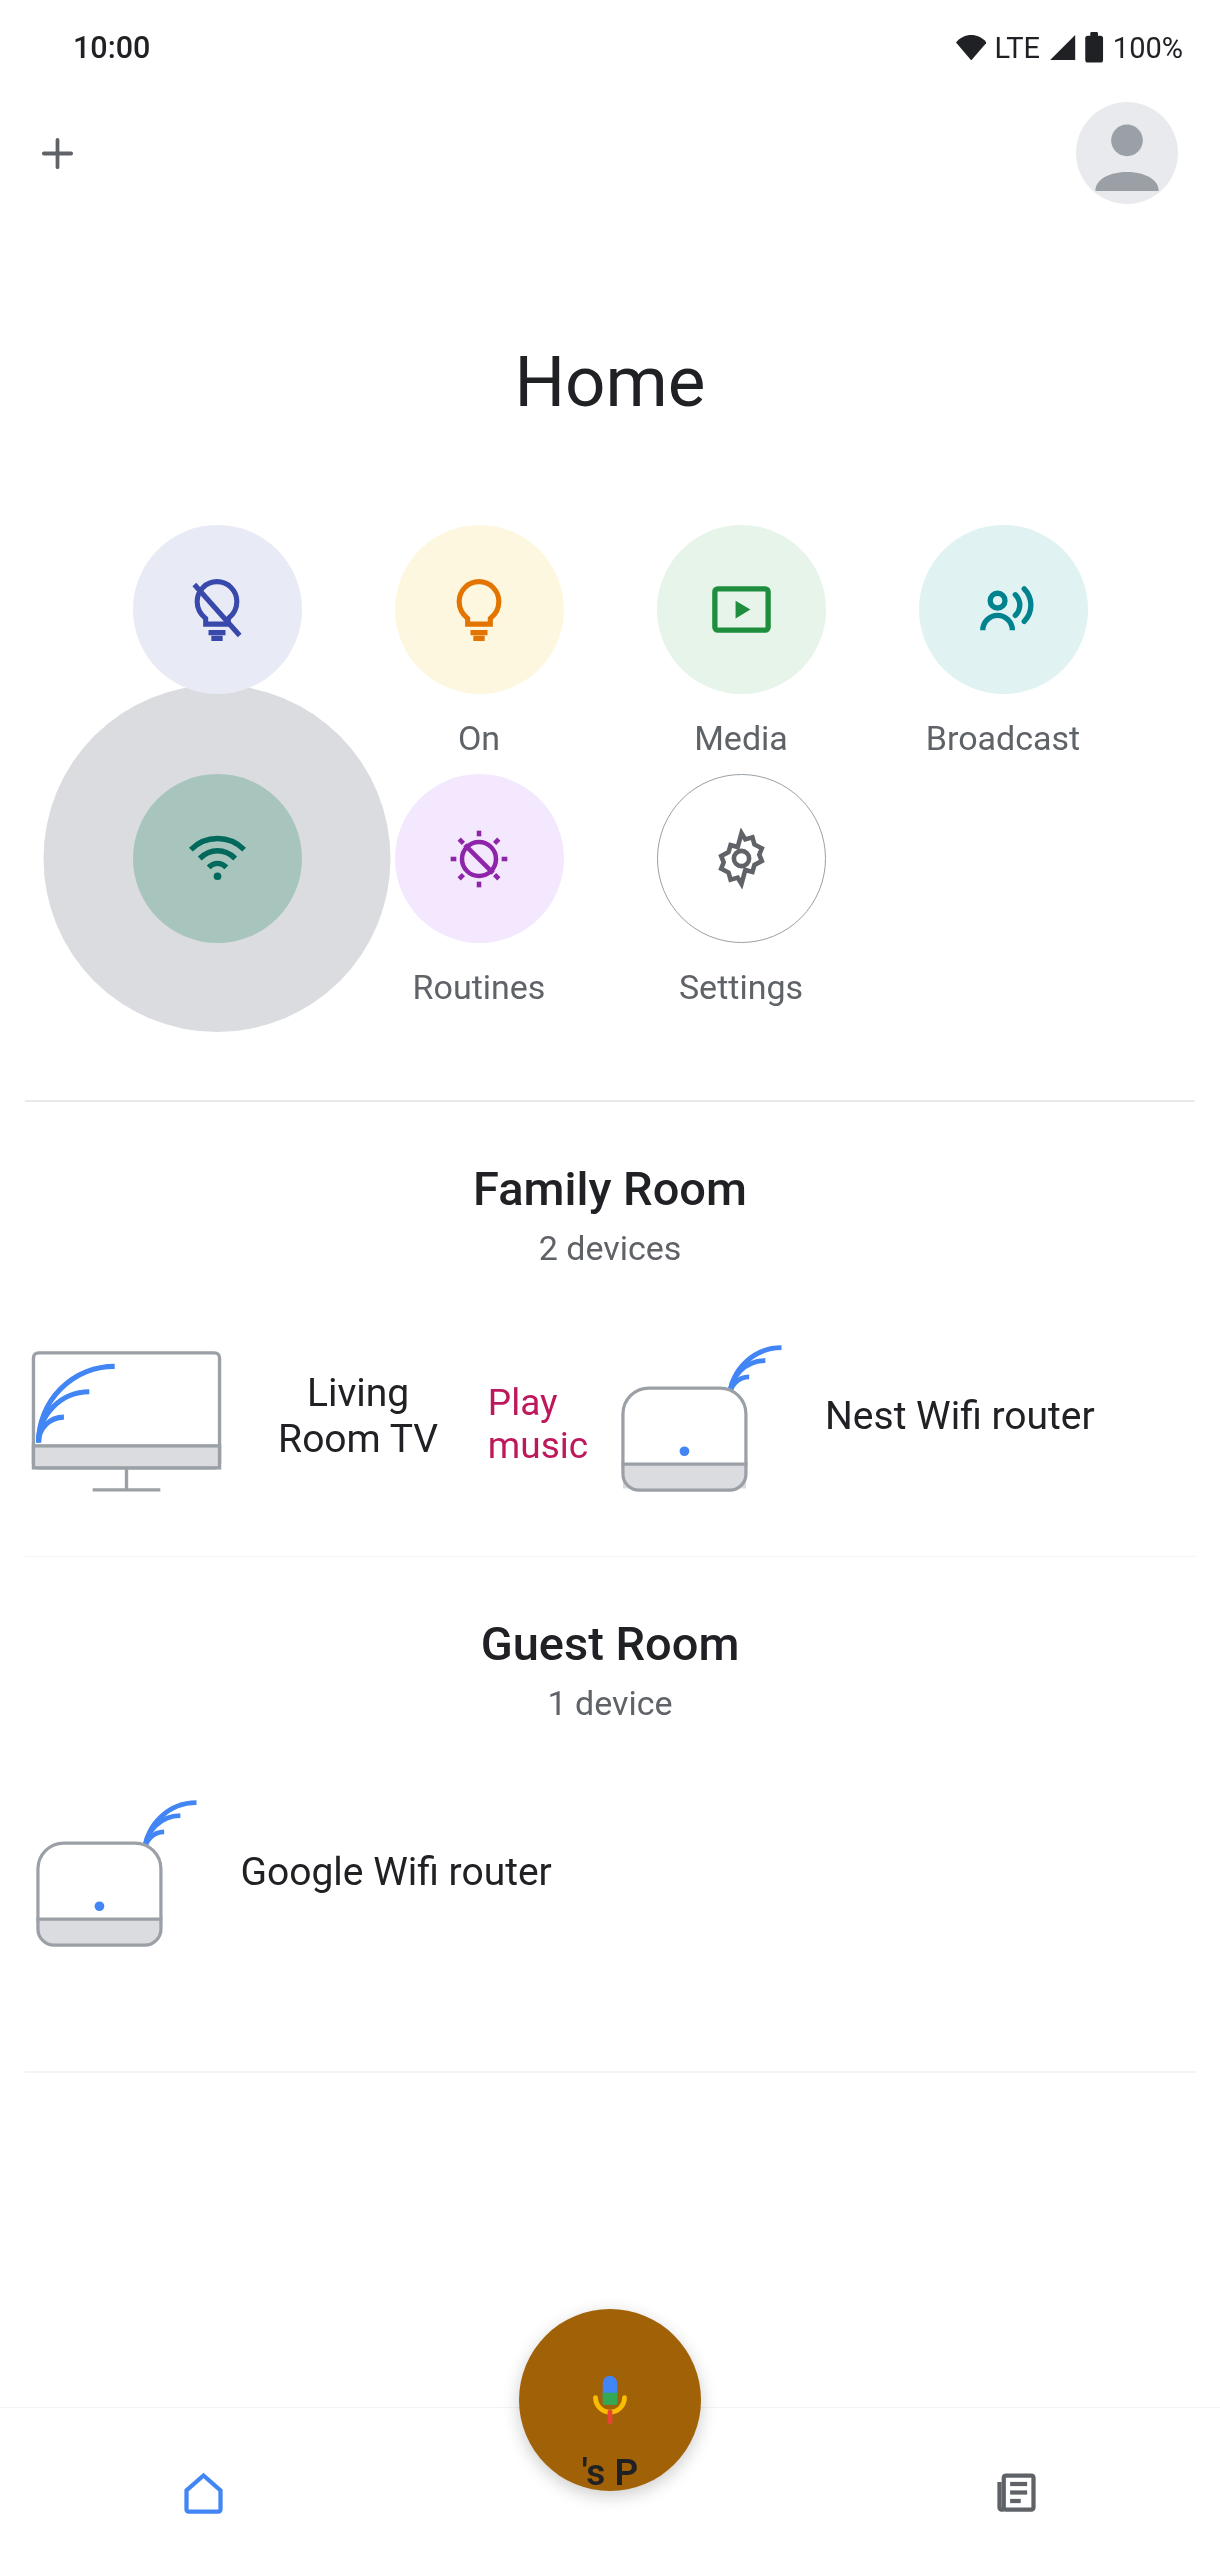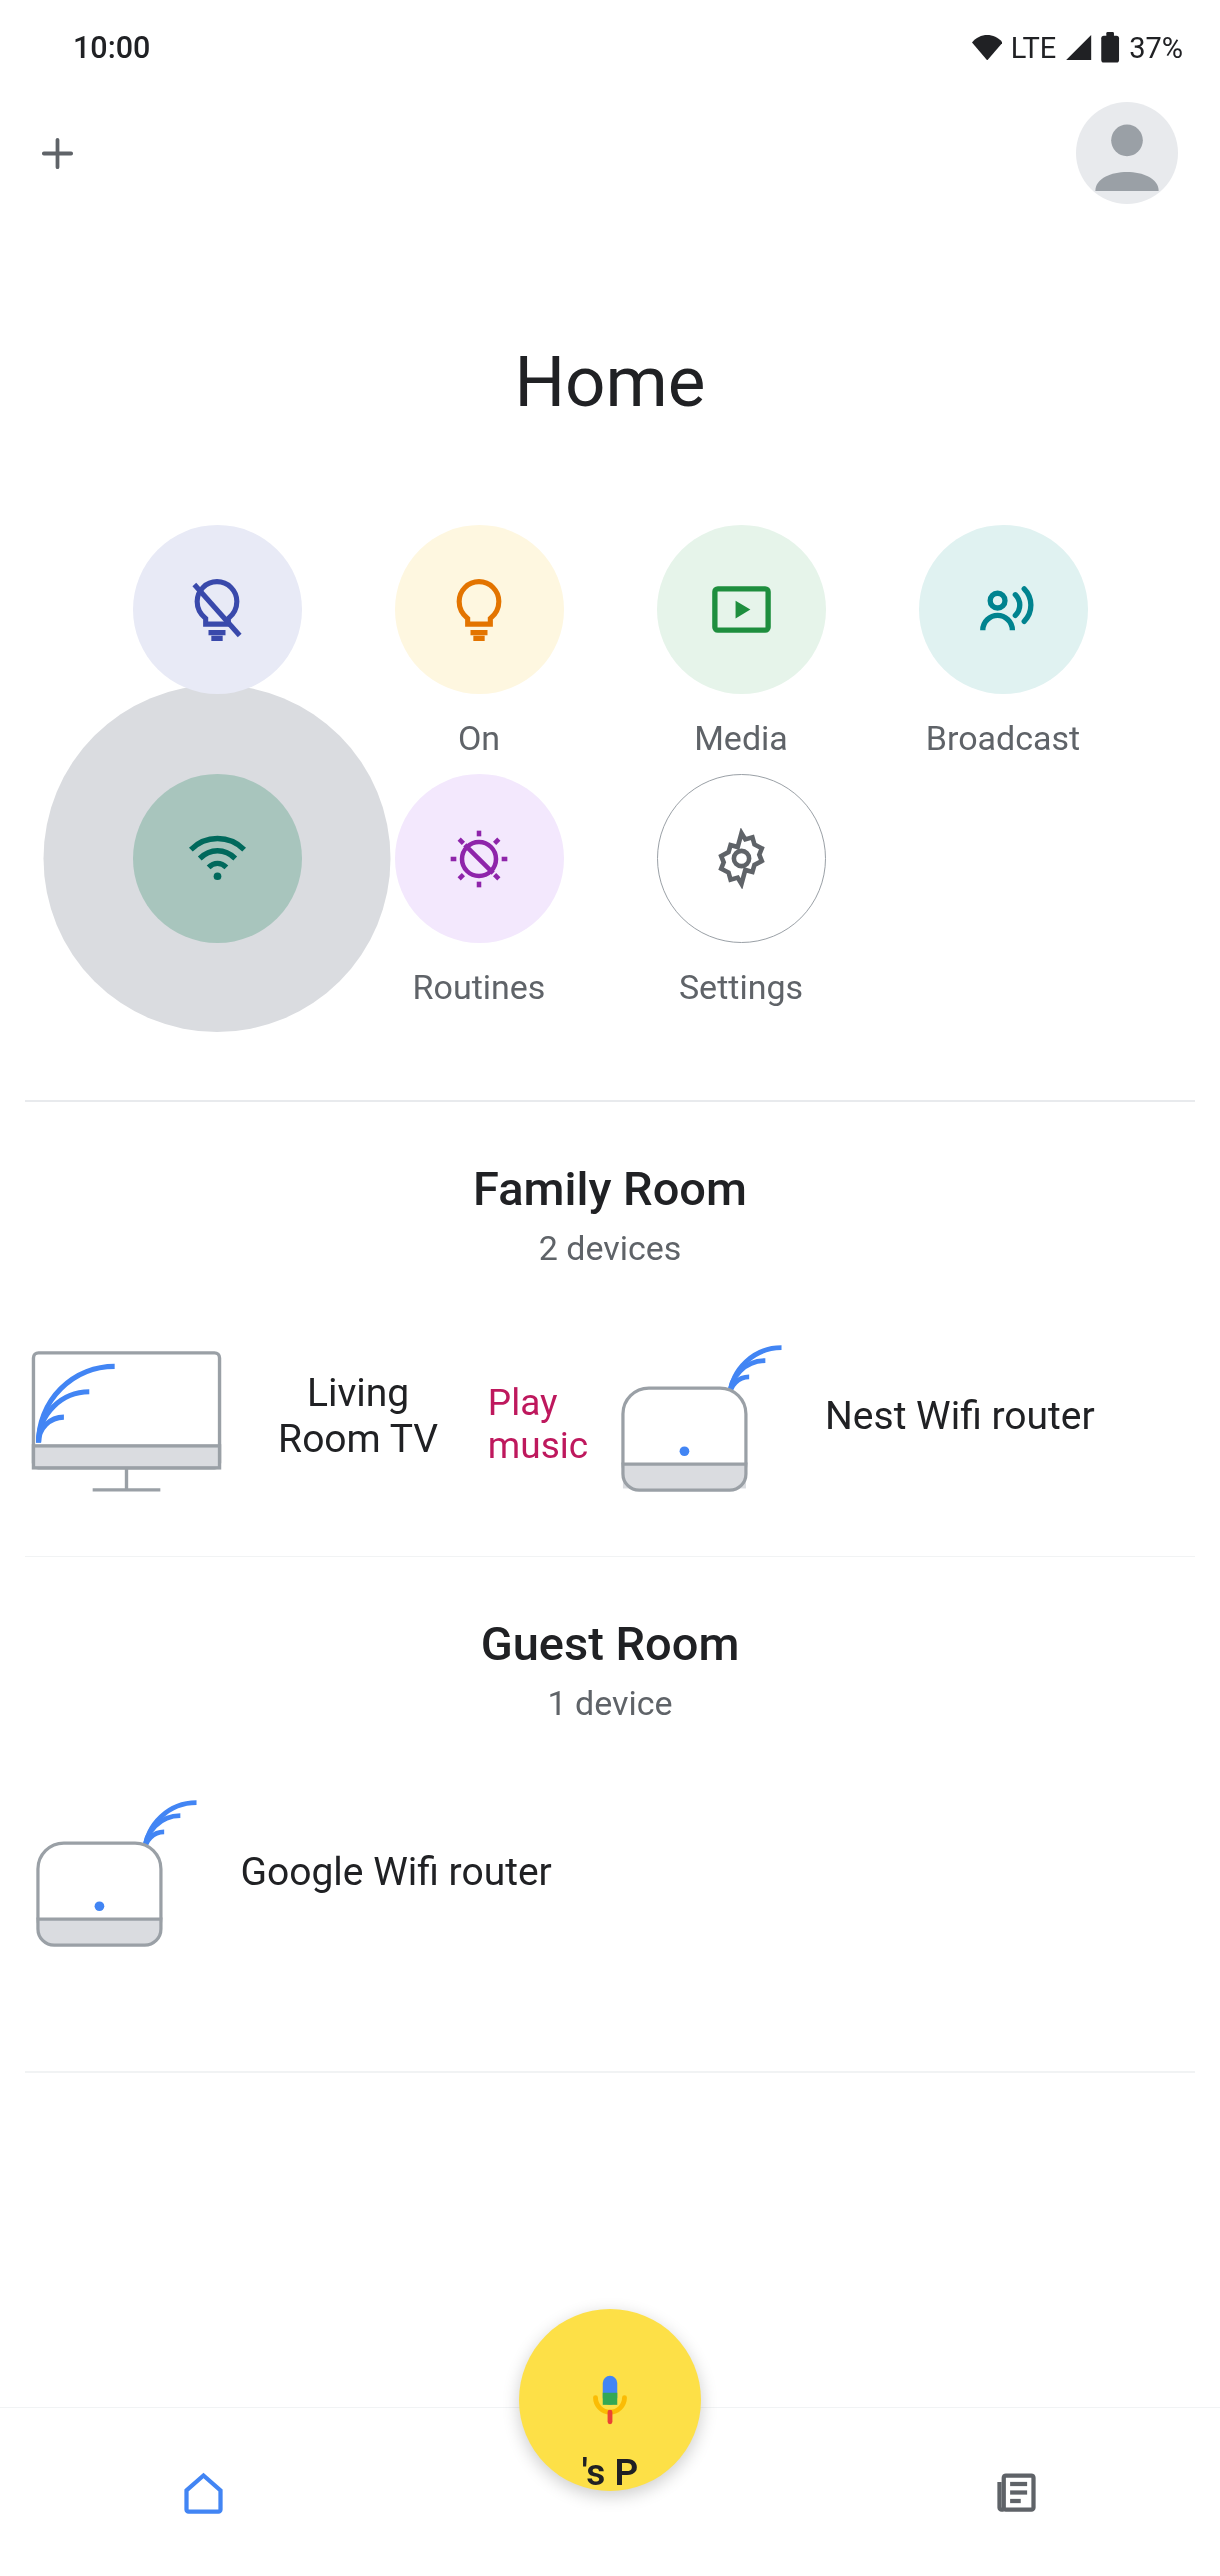--- a/index.html
+++ b/index.html
@@ -210,21 +210,21 @@
     }
     
     .mic-button {
       position: absolute;
       bottom: 85px;
       left: 50%;
       transform: translateX(-50%);
       width: 182px;
       height: 182px;
       border-radius: 50%;
-      background: #fde047;
+      background: #a16207;
       box-shadow: 0 5.1px 17px rgba(0,0,0,0.2);
       display: flex;
       flex-direction: column;
       align-items: center;
       justify-content: center;
       z-index: 10;
       text-align: right;
     }
     .mic-partial-text {
       position: absolute;
@@ -246,21 +246,21 @@
         <path d="M12 20 L0 6 C6 -2 18 -2 24 6 Z" fill="#202124"></path>
       </svg>
     <span>LTE</span>
     <svg width="27" height="25.4" viewBox="0 0 20 20">
         <path d="M0 20 L20 20 L20 0 Z" fill="#202124"></path>
       </svg>
     <svg width="20.3" height="30.5" viewBox="0 0 14 24">
         <rect x="0" y="3" width="14" height="21" rx="2" fill="#202124"></rect>
         <rect x="4" y="0" width="6" height="4" rx="1" fill="#202124"></rect>
       </svg>
-    <span>37%</span>
+    <span>100%</span>
   </div>
 </div>
 
 <div class="top-bar">
   <div class="plus-icon">
     <svg width="41" height="41" viewBox="0 0 24 24">
         <path d="M12 4v16M4 12h16" stroke="#5f6368" stroke-width="2.2" stroke-linecap="round"></path>
       </svg>
   </div>
   <div class="avatar">

